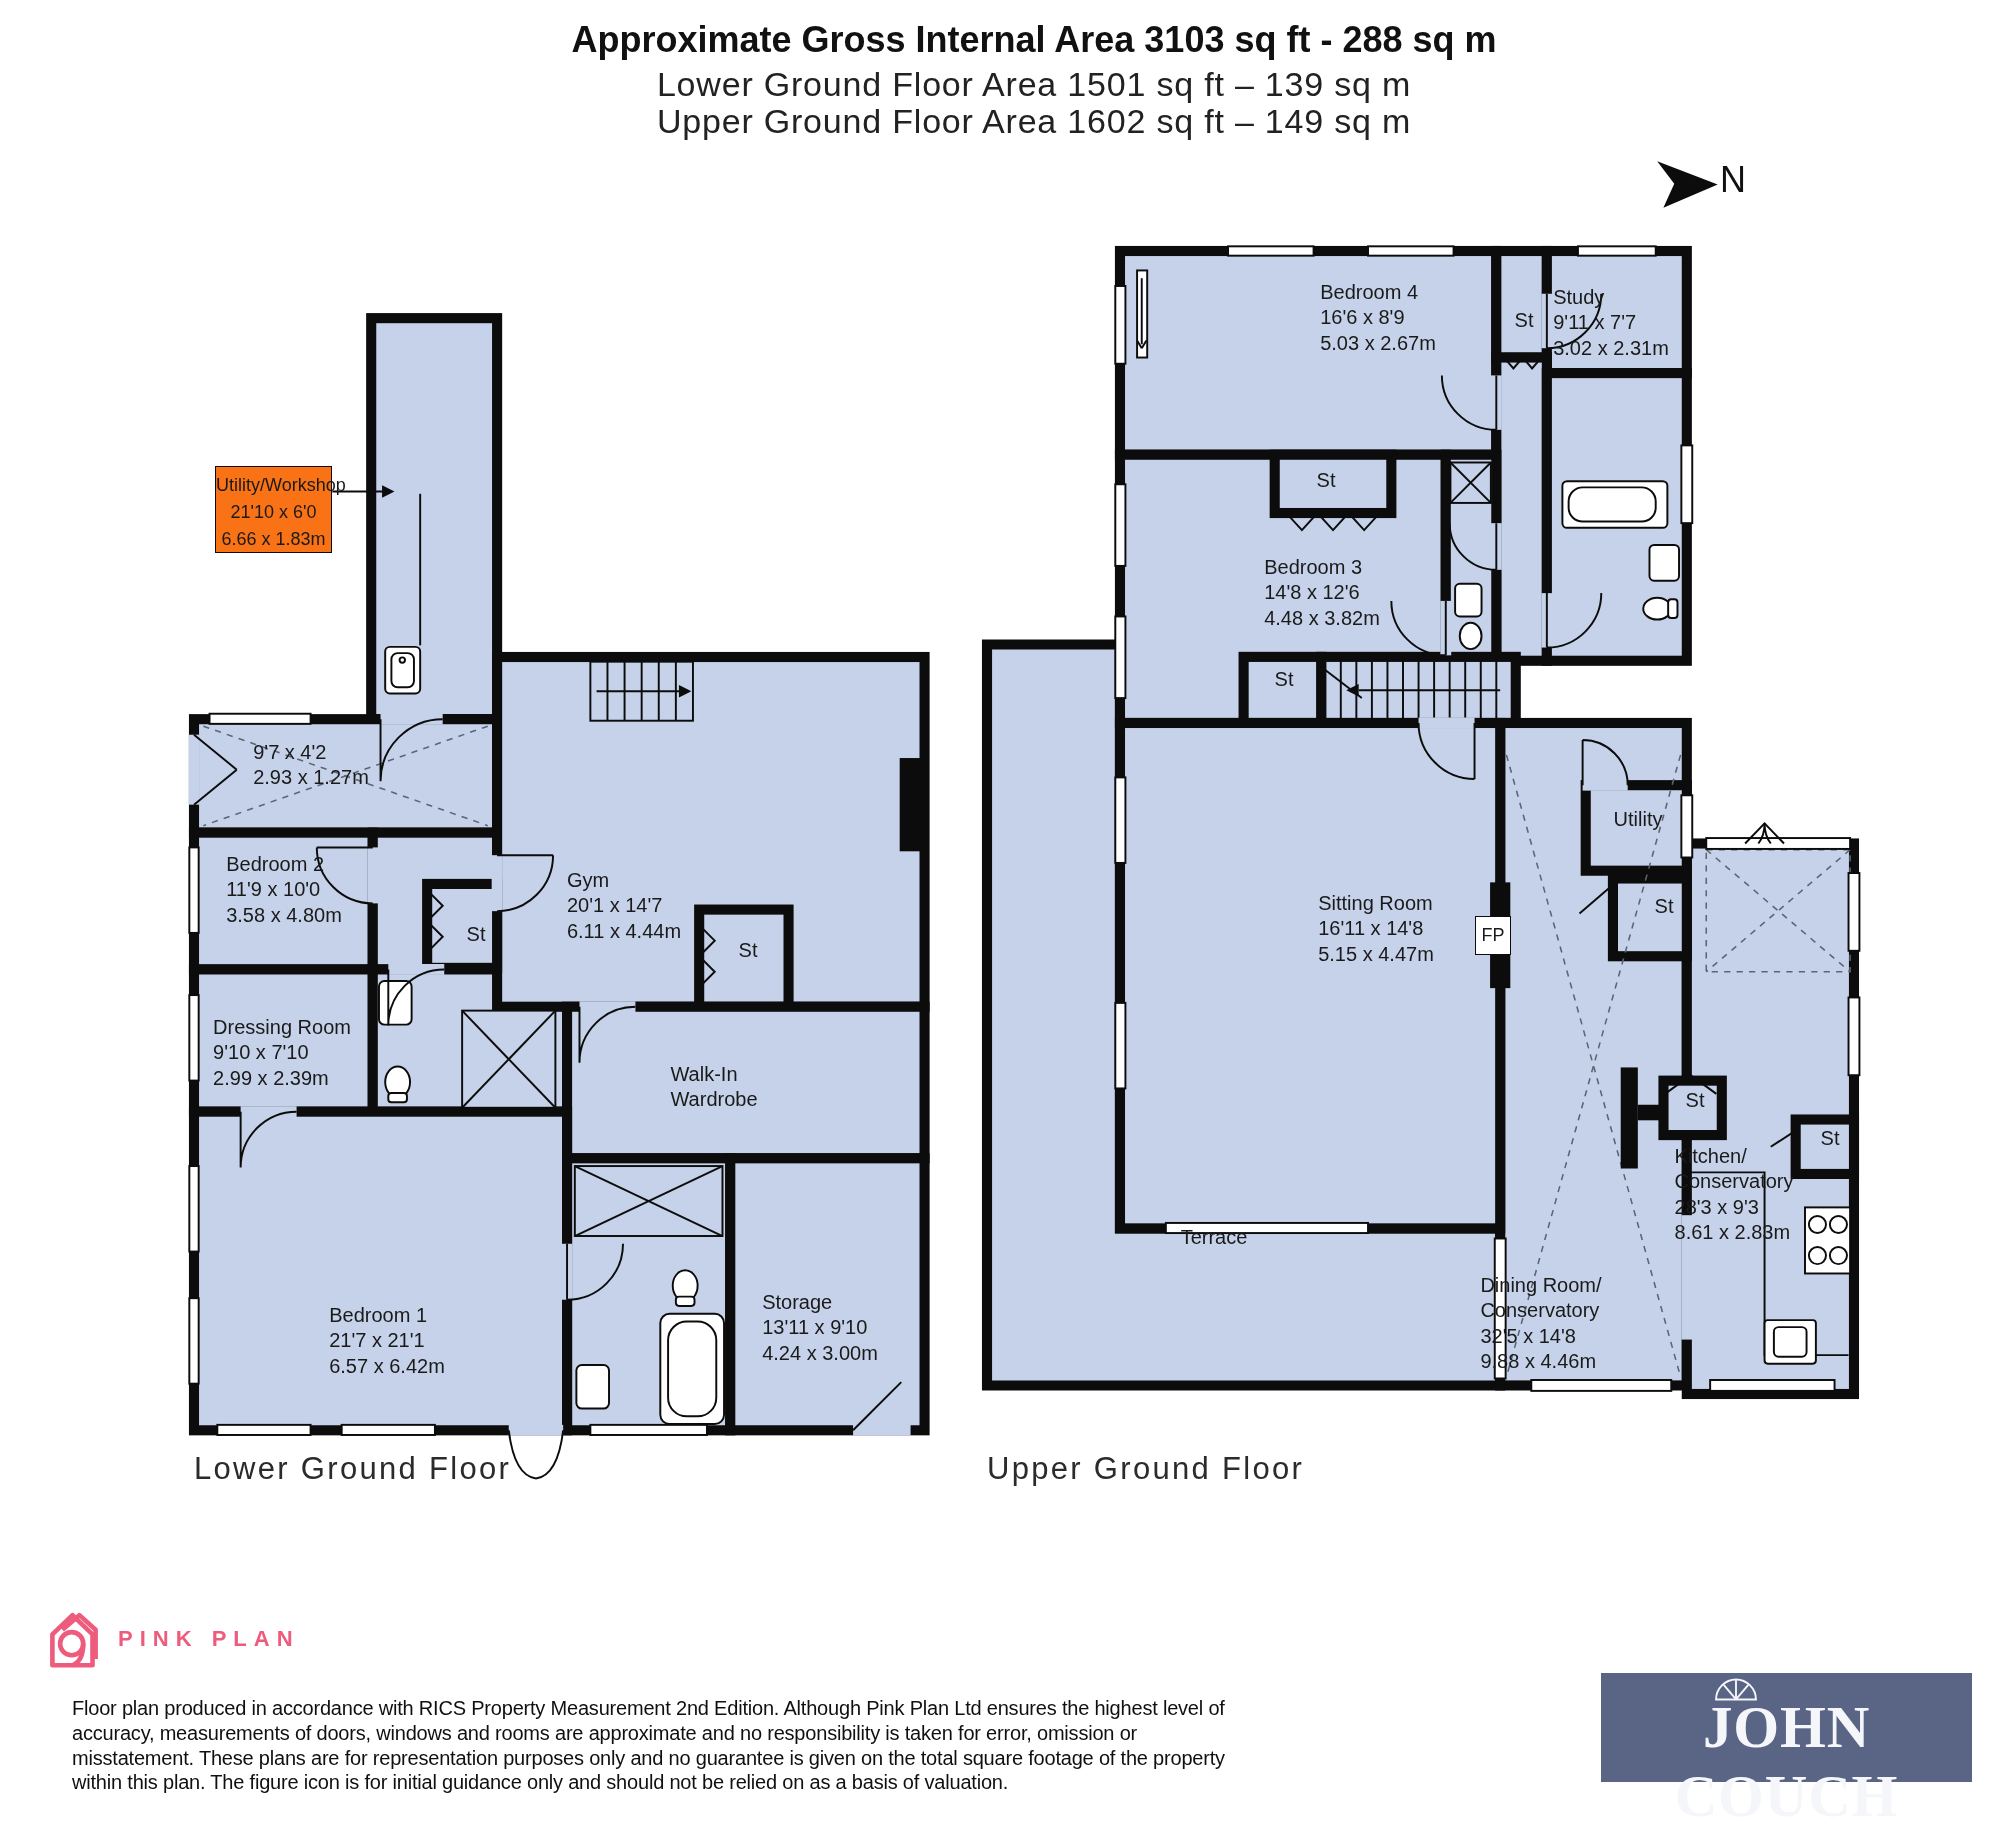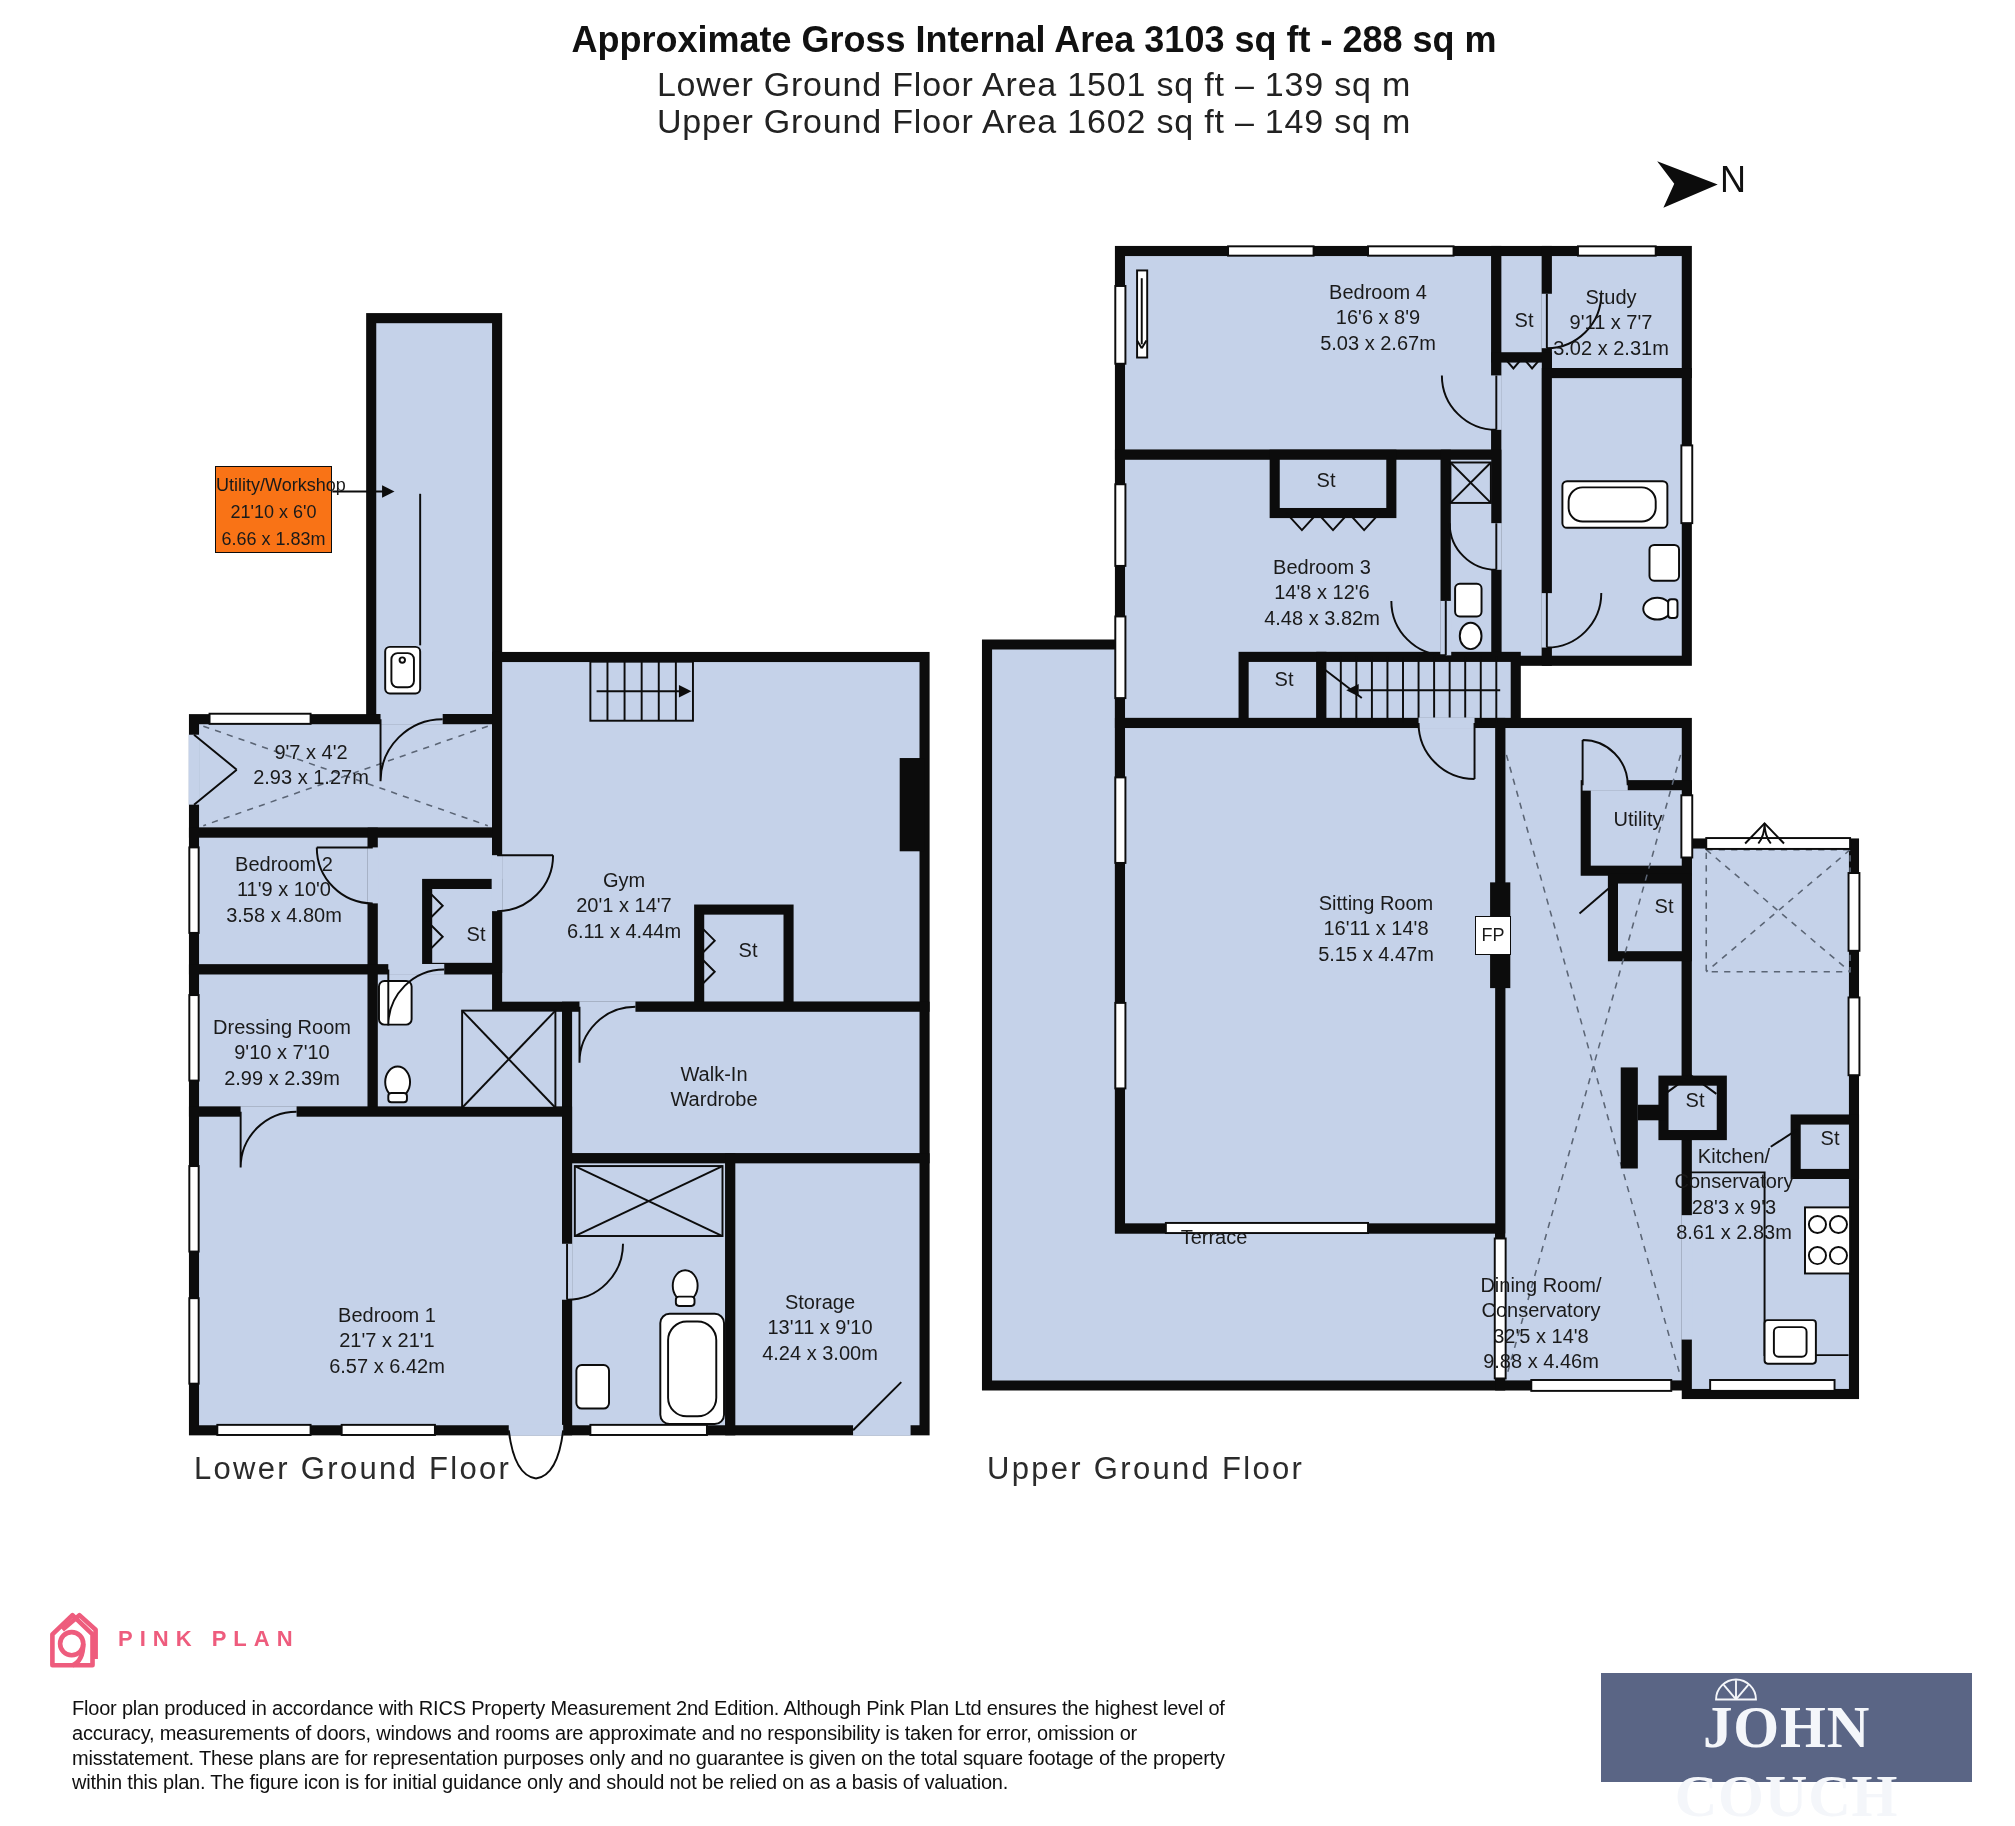--- a/index.html
+++ b/index.html
@@ -15,21 +15,21 @@
   
   svg.plan{position:absolute;overflow:visible;}
   svg .room{fill:#c5d2e9;stroke:#0c0c0c;stroke-width:13;stroke-linejoin:miter;}
   svg .win{fill:#ffffff;stroke:#0c0c0c;stroke-width:2.5;}
   svg .gap{fill:#c5d2e9;stroke:none;}
   svg .thin{fill:none;stroke:#0c0c0c;stroke-width:2.5;}
   svg .thinf{fill:#ffffff;stroke:#0c0c0c;stroke-width:2.5;}
   svg .solid{fill:#0c0c0c;stroke:none;}
   svg .dash{fill:none;stroke:#5b6575;stroke-width:2;stroke-dasharray:8 8;}
   
-  .rl{position:absolute;transform:translateX(-50%);text-align:center;font-size:20px;line-height:1.27;color:#1a1a1a;white-space:nowrap;}
+  .rl{position:absolute;transform:translateX(-50%);text-align:left;font-size:20px;line-height:1.27;color:#1a1a1a;white-space:nowrap;}
   .boxlabel{position:absolute;background:#f97316;border:1.9px solid #0c0c0c;text-align:center;font-size:18px;line-height:1.5;padding-top:5.4px;box-sizing:border-box;}
   .fpbox{position:absolute;background:#fff;border:1.9px solid #0c0c0c;text-align:center;font-size:18px;box-sizing:border-box;}
   .caption{position:absolute;font-size:31px;letter-spacing:2.3px;color:#2b2b2b;white-space:nowrap;}
   .north-n{position:absolute;font-size:36px;color:#111;}
   
   .brand-text{position:absolute;font-size:22px;font-weight:bold;letter-spacing:7px;color:#ee5c7d;white-space:nowrap;}
   .disclaimer{position:absolute;width:1189px;font-size:20px;line-height:1.24;color:#101010;letter-spacing:-0.2px;margin-left:41px;}
   .agent-box{position:absolute;background:#5a6585;text-align:center;box-sizing:border-box;}
   .agent-name{font-family:"Liberation Serif", serif;font-weight:bold;font-size:59px;color:#f4f6fa;letter-spacing:0.8px;margin-top:20px;}
   .agent-tagline{font-family:"Liberation Sans", sans-serif;font-size:14.8px;letter-spacing:10px;color:#d9dfeb;margin-top:2px;}

